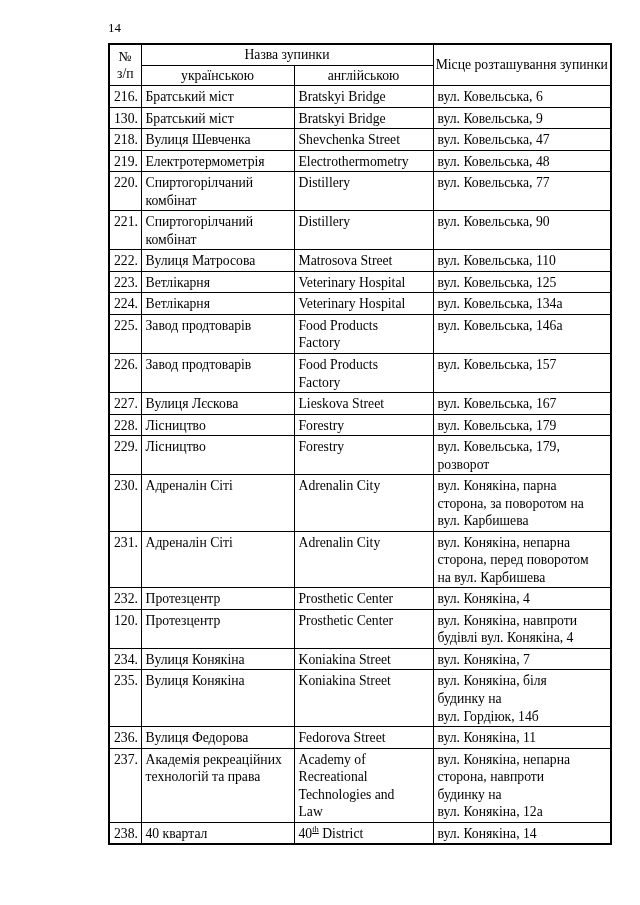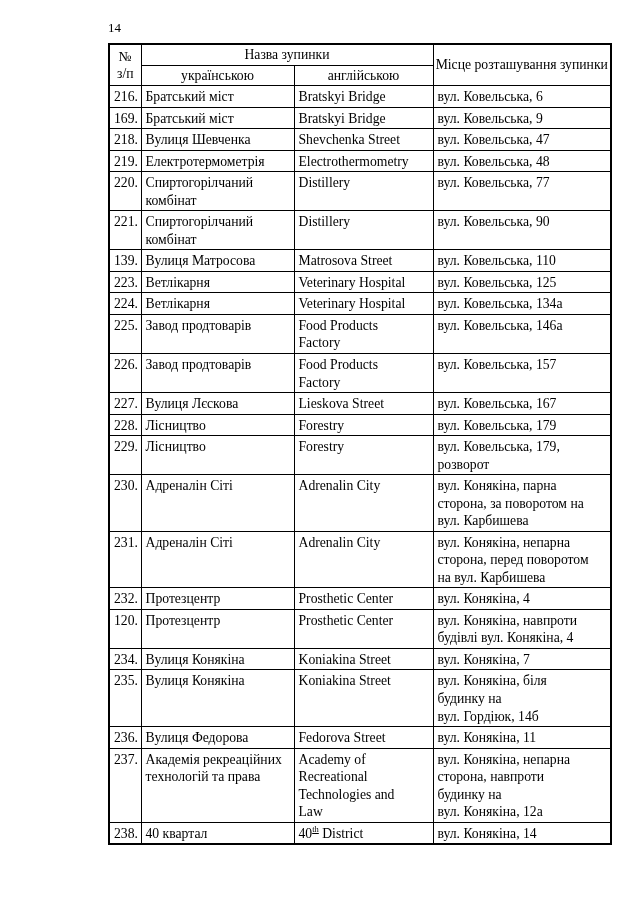--- a/index.html
+++ b/index.html
@@ -71,21 +71,21 @@
       </tr>
     </thead>
     <tbody>
         <tr>
           <td class="c-num">216.</td>
           <td class="c-ua">Братський міст</td>
           <td class="c-en">Bratskyi Bridge</td>
           <td class="c-loc">вул. Ковельська, 6</td>
         </tr>
         <tr>
-          <td class="c-num">169.</td>
+          <td class="c-num">130.</td>
           <td class="c-ua">Братський міст</td>
           <td class="c-en">Bratskyi Bridge</td>
           <td class="c-loc">вул. Ковельська, 9</td>
         </tr>
         <tr>
           <td class="c-num">218.</td>
           <td class="c-ua">Вулиця Шевченка</td>
           <td class="c-en">Shevchenka Street</td>
           <td class="c-loc">вул. Ковельська, 47</td>
         </tr>
@@ -103,21 +103,21 @@
           <td class="c-loc">вул. Ковельська, 77</td>
         </tr>
         <tr>
           <td class="c-num">221.</td>
           <td class="c-ua">Спиртогорілчаний
 комбінат</td>
           <td class="c-en">Distillery</td>
           <td class="c-loc">вул. Ковельська, 90</td>
         </tr>
         <tr>
-          <td class="c-num">139.</td>
+          <td class="c-num">222.</td>
           <td class="c-ua">Вулиця Матросова</td>
           <td class="c-en">Matrosova Street</td>
           <td class="c-loc">вул. Ковельська, 110</td>
         </tr>
         <tr>
           <td class="c-num">223.</td>
           <td class="c-ua">Ветлікарня</td>
           <td class="c-en">Veterinary Hospital</td>
           <td class="c-loc">вул. Ковельська, 125</td>
         </tr>

